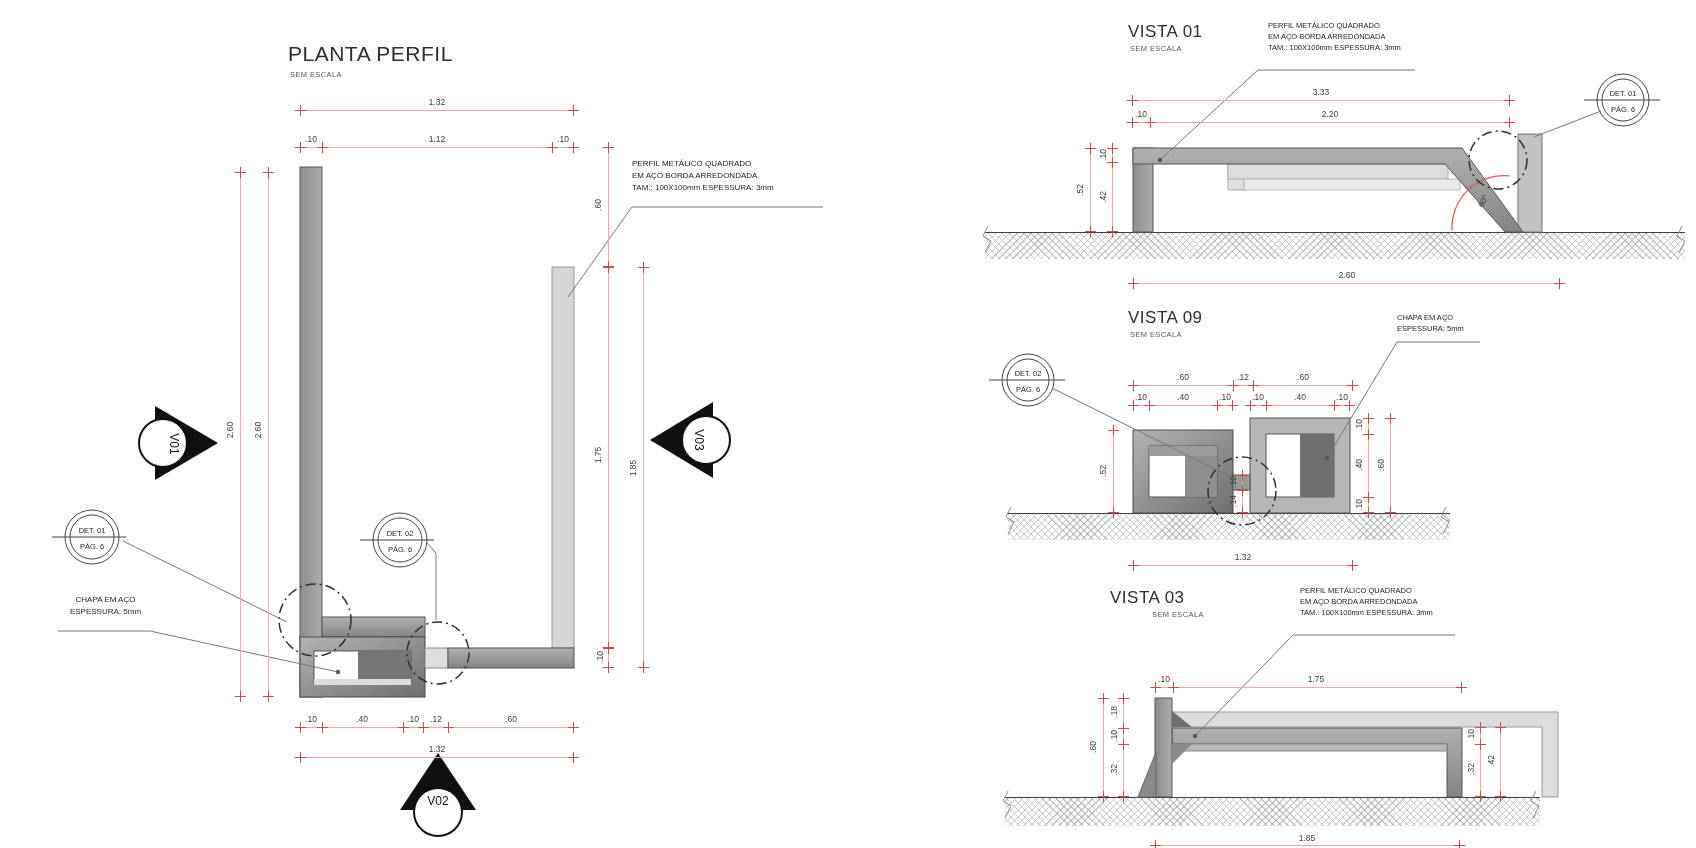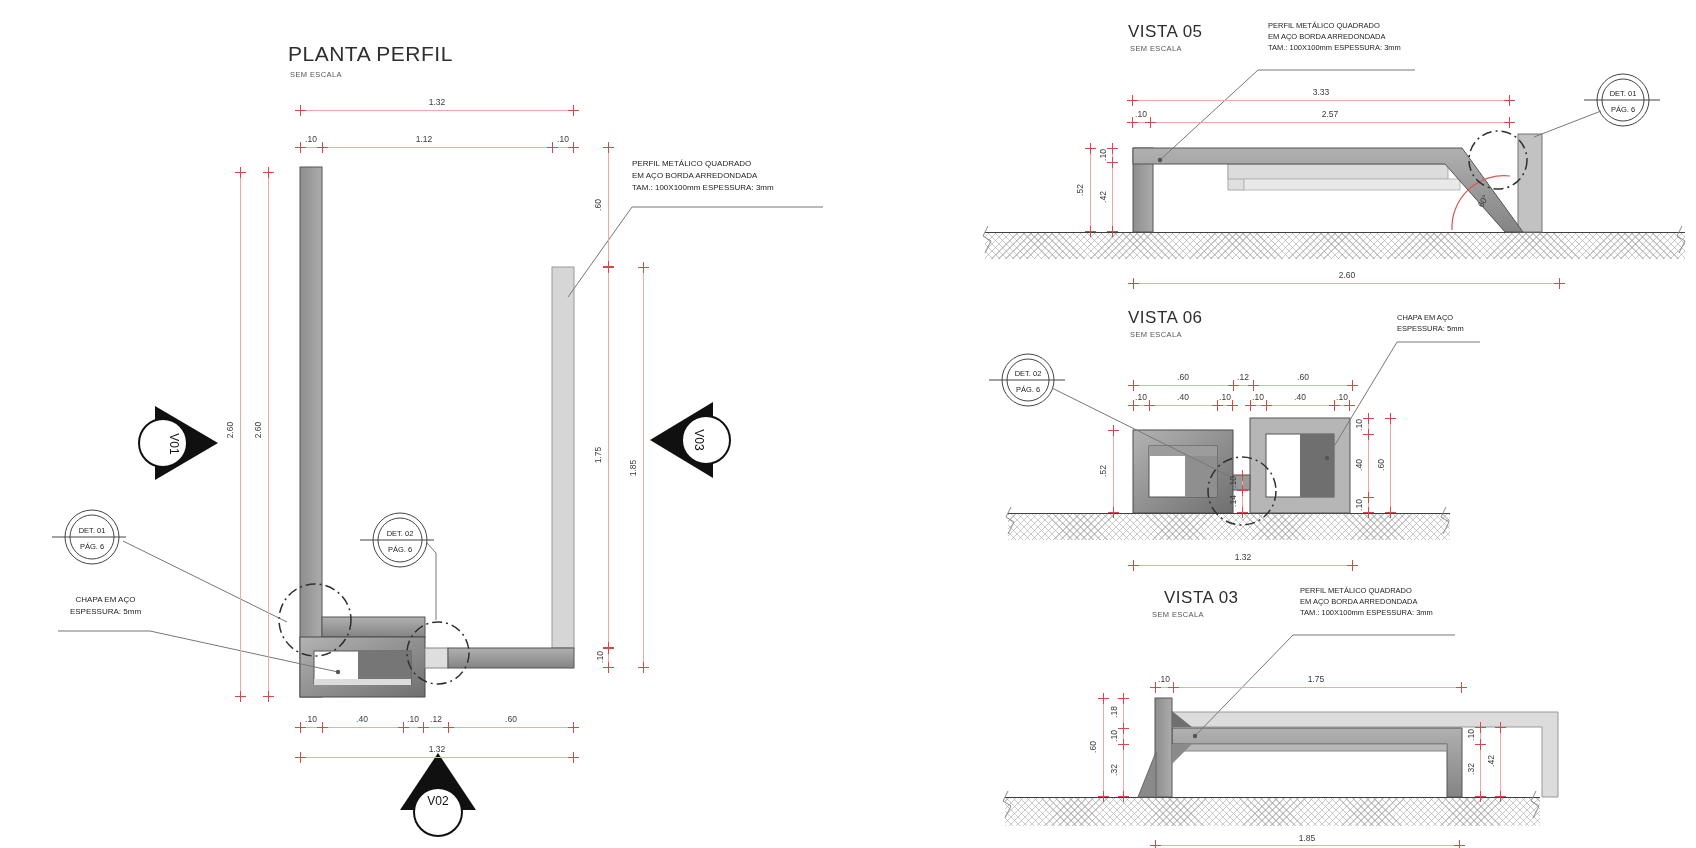--- a/index.html
+++ b/index.html
@@ -184,21 +184,21 @@
   <div class="mklab" style="left:438px;top:801px">V02</div>
   <div class="mklab r90" style="left:699px;top:440px">V03</div>
 
   <div class="dimh" style="left:300px;top:110px;width:274px"></div>
   <div class="dl" style="left:437px;top:102px">1.32</div>
   <div class="dimh" style="left:300px;top:147px;width:274px">
       <i class="tk" style="left:22px"></i>
       <i class="tk" style="left:252px"></i>
     </div>
   <div class="dl" style="left:311px;top:139px">.10</div>
-  <div class="dl" style="left:424px;top:139px">1.12</div>
+  <div class="dl" style="left:437px;top:139px">1.12</div>
   <div class="dl" style="left:563px;top:139px">.10</div>
 
   <div class="dimv" style="left:240px;top:172px;height:525px"></div>
   <div class="dl r" style="left:230px;top:430px">2.60</div>
   <div class="dimv" style="left:268px;top:172px;height:525px"></div>
   <div class="dl r" style="left:258px;top:430px">2.60</div>
 
   <div class="dimv" style="left:608px;top:147px;height:120px"></div>
   <div class="dl r" style="left:598px;top:205px">.60</div>
   <div class="dimv" style="left:608px;top:267px;height:381px"></div>
@@ -215,49 +215,49 @@
       <i class="tk" style="left:148px"></i>
     </div>
   <div class="dl" style="left:311px;top:719px">.10</div>
   <div class="dl" style="left:362px;top:719px">.40</div>
   <div class="dl" style="left:413px;top:719px">.10</div>
   <div class="dl" style="left:436px;top:719px">.12</div>
   <div class="dl" style="left:511px;top:719px">.60</div>
   <div class="dimh" style="left:300px;top:757px;width:274px"></div>
   <div class="dl" style="left:437px;top:749px">1.32</div>
 
-  <div class="title sm" style="left:1128px;top:22px">VISTA 05</div>
+  <div class="title sm" style="left:1128px;top:22px">VISTA 01</div>
   <div class="subtitle" style="left:1130px;top:44px">SEM ESCALA</div>
   <div class="note" style="left:1268px;top:20px;font-size:7.5px;line-height:11px">
     <div>PERFIL METÁLICO QUADRADO</div>
     <div>EM AÇO BORDA ARREDONDADA</div>
     <div>TAM.: 100X100mm ESPESSURA: 3mm</div>
   </div>
   <div class="dettx" style="left:1623px;top:93px">DET. 01</div>
   <div class="dettx" style="left:1623px;top:109px">PÁG. 6</div>
   <div class="dl" style="left:1483px;top:201px;transform:translate(-50%,-50%) rotate(-60deg)">60°</div>
 
   <div class="dimh" style="left:1132px;top:100px;width:378px"></div>
   <div class="dl" style="left:1321px;top:92px">3.33</div>
   <div class="dimh" style="left:1132px;top:122px;width:378px">
       <i class="tk" style="left:18px"></i>
     </div>
   <div class="dl" style="left:1141px;top:114px">.10</div>
-  <div class="dl" style="left:1330px;top:114px">2.57</div>
+  <div class="dl" style="left:1330px;top:114px">2.20</div>
   <div class="dimv" style="left:1090px;top:148px;height:84px"></div>
   <div class="dl r" style="left:1080px;top:190px">.52</div>
   <div class="dimv" style="left:1112px;top:148px;height:84px">
       <i class="tkv" style="top:14px"></i>
     </div>
   <div class="dl r" style="left:1103px;top:155px">.10</div>
   <div class="dl r" style="left:1103px;top:197px">.42</div>
   <div class="dimh" style="left:1133px;top:283px;width:427px"></div>
   <div class="dl" style="left:1347px;top:275px">2.60</div>
 
-  <div class="title sm" style="left:1128px;top:308px">VISTA 06</div>
+  <div class="title sm" style="left:1128px;top:308px">VISTA 09</div>
   <div class="subtitle" style="left:1130px;top:330px">SEM ESCALA</div>
   <div class="note" style="left:1397px;top:312px;font-size:7.5px;line-height:11px">
     <div>CHAPA EM AÇO</div>
     <div>ESPESSURA: 5mm</div>
   </div>
   <div class="dettx" style="left:1028px;top:373px">DET. 02</div>
   <div class="dettx" style="left:1028px;top:389px">PÁG. 6</div>
 
   <div class="dimh" style="left:1133px;top:385px;width:220px">
       <i class="tk" style="left:100px"></i>
@@ -293,21 +293,21 @@
       <i class="tkv" style="top:79px"></i>
     </div>
   <div class="dl r" style="left:1359px;top:425px">.10</div>
   <div class="dl r" style="left:1359px;top:465px">.40</div>
   <div class="dl r" style="left:1359px;top:505px">.10</div>
   <div class="dimv" style="left:1390px;top:418px;height:95px"></div>
   <div class="dl r" style="left:1381px;top:465px">.60</div>
   <div class="dimh" style="left:1133px;top:565px;width:220px"></div>
   <div class="dl" style="left:1243px;top:557px">1.32</div>
 
-  <div class="title sm" style="left:1164px;top:588px">VISTA 03</div>
+  <div class="title sm" style="left:1110px;top:588px">VISTA 03</div>
   <div class="subtitle" style="left:1152px;top:610px">SEM ESCALA</div>
   <div class="note" style="left:1300px;top:585px;font-size:7.5px;line-height:11px">
     <div>PERFIL METÁLICO QUADRADO</div>
     <div>EM AÇO BORDA ARREDONDADA</div>
     <div>TAM.: 100X100mm ESPESSURA: 3mm</div>
   </div>
 
   <div class="dimh" style="left:1155px;top:687px;width:307px">
       <i class="tk" style="left:18px"></i>
     </div>

